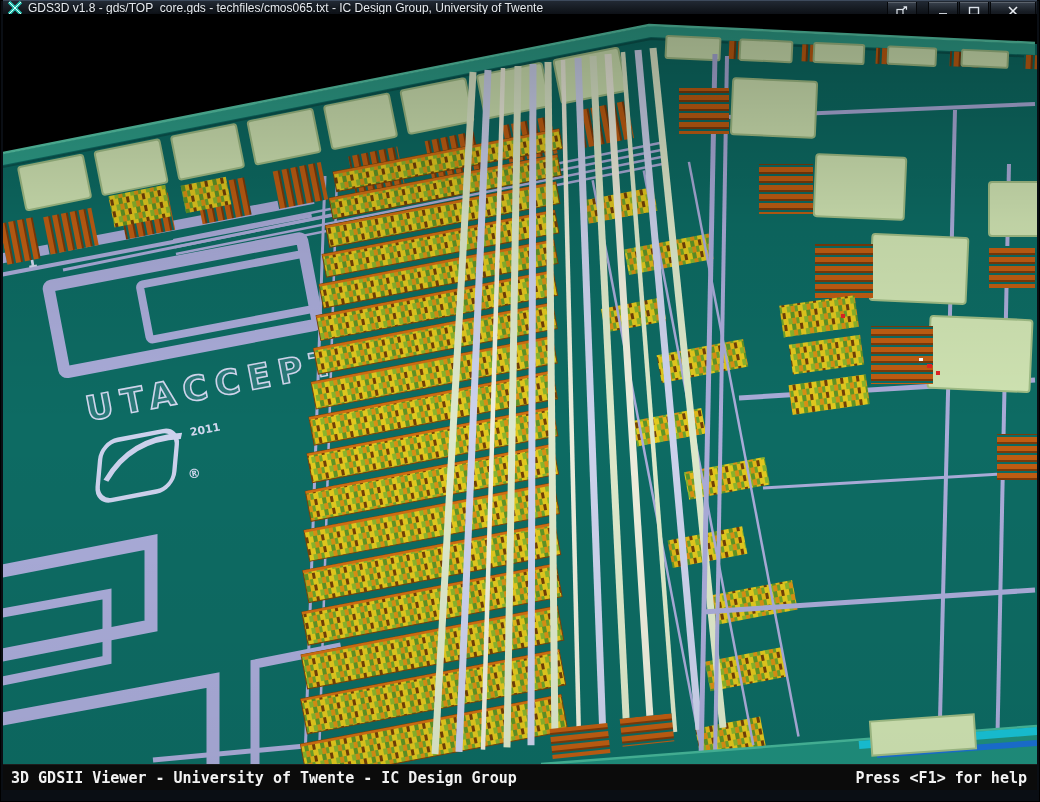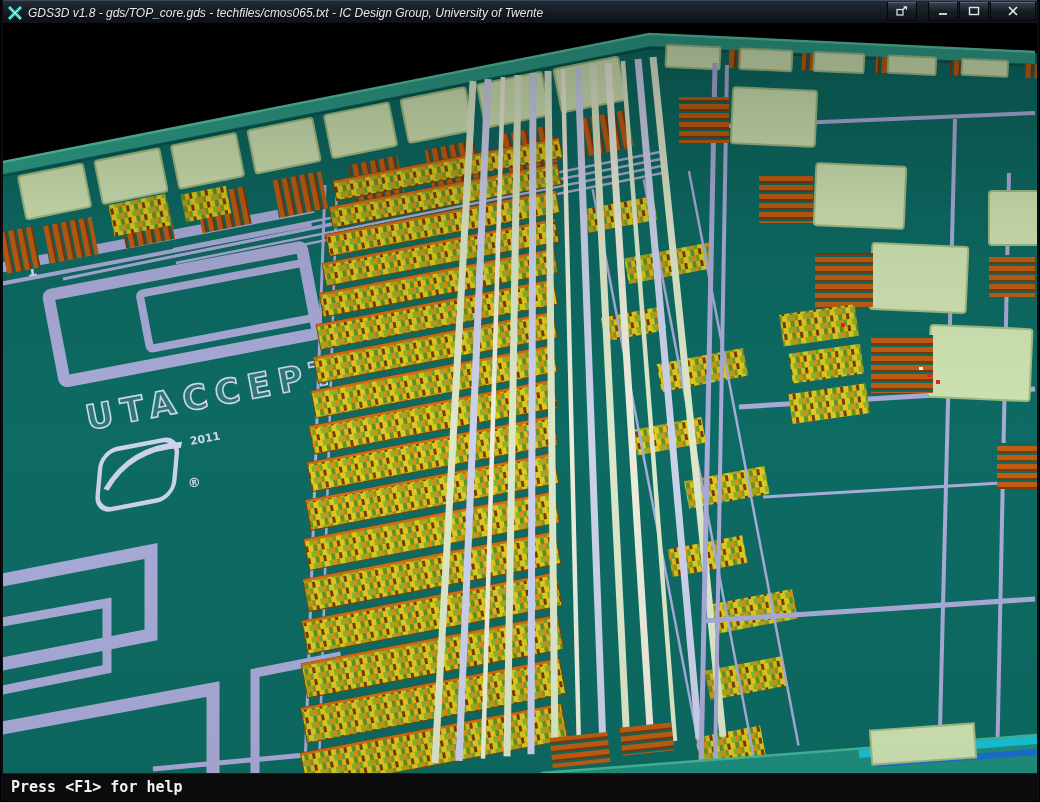--- a/index.html
+++ b/index.html
@@ -5,22 +5,22 @@
   :root{
     --die-teal:#0d6b63; --die-edge:#2e9e89; --pad-green:#cfe3b2; --pad-border:#9fbc85;
     --trace-lavender:#a9abd8; --bus-pale-green:#dde8ca; --bus-pale-lavender:#ccd2ec; --bus-cream:#ededdc;
     --cyan-bar:#18c2d6; --blue-bar:#1a6fd2; --chip-text:#d2d7ee; --sky:#000000;
     --titlebar-bg:#161b22; --title-text:#e6eaef; --statusbar-bg:#0b0b0b; --status-text:#f2f2f2;
   }
   *{margin:0;padding:0;box-sizing:border-box;}
   body{background:#303030;font-family:"Liberation Sans",sans-serif;}
   .window{width:1040px;height:802px;background:#0a0e14;padding:0 3px 3px 3px;position:relative;
           box-shadow:inset 0 0 0 1px #000;}
-  .titlebar{height:23px;display:flex;align-items:center;background:linear-gradient(#232b36,var(--titlebar-bg,#161b22) 60%,#0d1117);
-            box-shadow:inset 0 1px 0 #3d4a5c;padding:2px 1px 0 4px;font-style:italic;}
+  .titlebar{height:14px;display:flex;align-items:center;background:linear-gradient(#232b36,var(--titlebar-bg,#161b22) 60%,#0d1117);
+            box-shadow:inset 0 1px 0 #3d4a5c;padding:2px 1px 0 4px;}
   .app-icon{width:16px;height:16px;margin-right:5px;flex:0 0 auto;}
   .title-text{color:var(--title-text,#e6eaef);font-size:12px;white-space:nowrap;overflow:hidden;
               text-shadow:0 1px 2px #000;flex:1 1 auto;}
   .win-buttons{display:flex;align-items:flex-start;height:100%;}
   .wbtn{width:30px;height:19px;margin-left:1px;border:1px solid #05070a;border-top:none;border-radius:0 0 3px 3px;
         background:linear-gradient(#39424e,#171c23 55%,#10141a);box-shadow:inset 0 1px 0 rgba(255,255,255,.18);
         display:flex;align-items:center;justify-content:center;cursor:default;padding:0;}
   .wbtn svg{display:block;}
   .wbtn-close{width:46px;}
   .wbtn-gap{width:10px;}
@@ -306,16 +306,17 @@
         <rect class="pad" x="868" y="704" width="104" height="34" transform="rotate(-4 920 721)"></rect>
         <rect fill="url(#stripesH)" x="548" y="712" width="58" height="30" transform="rotate(-6 577 727)"></rect>
         <rect fill="url(#stripesH)" x="618" y="702" width="52" height="28" transform="rotate(-6 644 716)"></rect>
       </g>
 
       <rect x="0" y="0" width="1034" height="750" fill="url(#shade)" pointer-events="none"></rect>
     </svg>
   </div>
 
   <div class="statusbar">
+    <span>3D GDSII Viewer - University of Twente - IC Design Group</span>
     <span>Press &lt;F1&gt; for help</span>
   </div>
 
 </div>
 
 </body></html>

